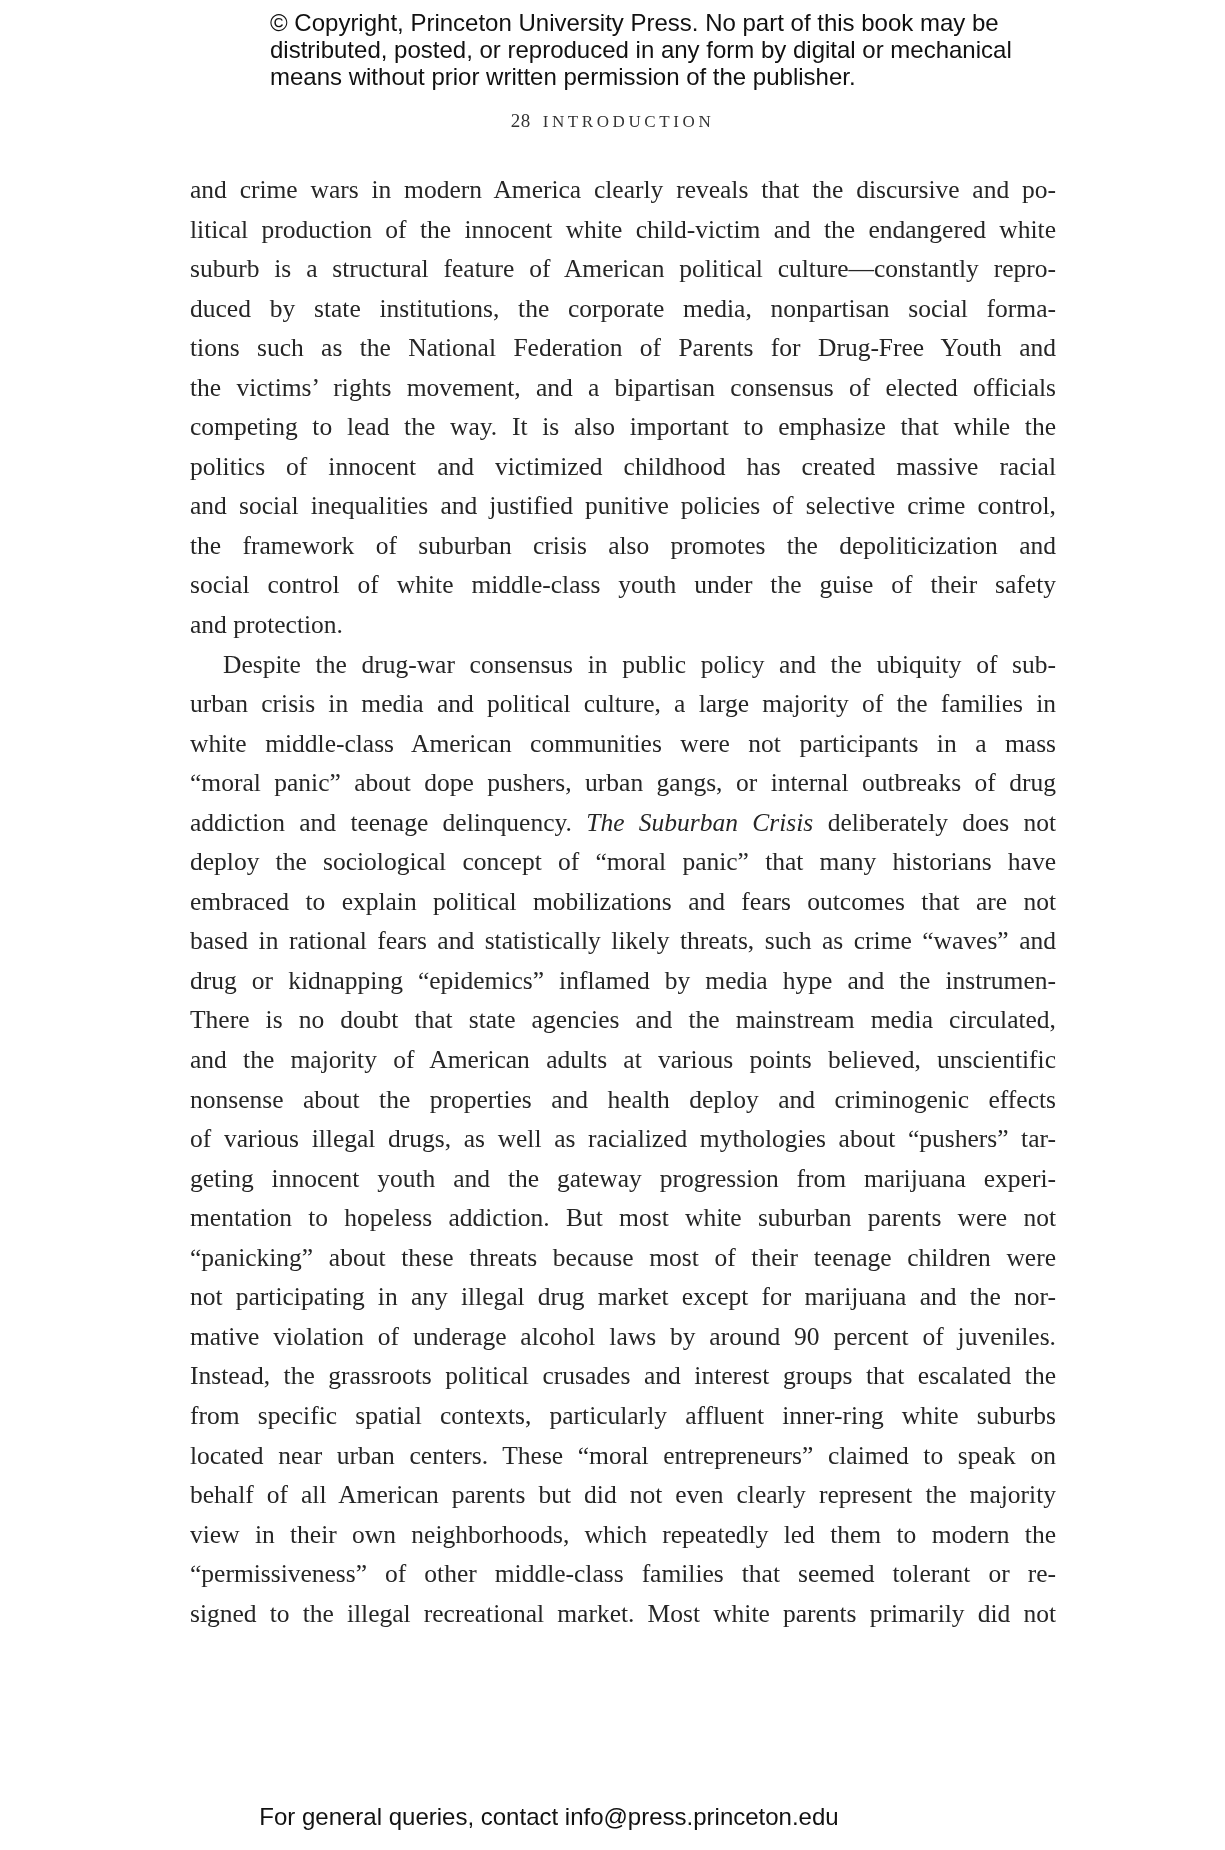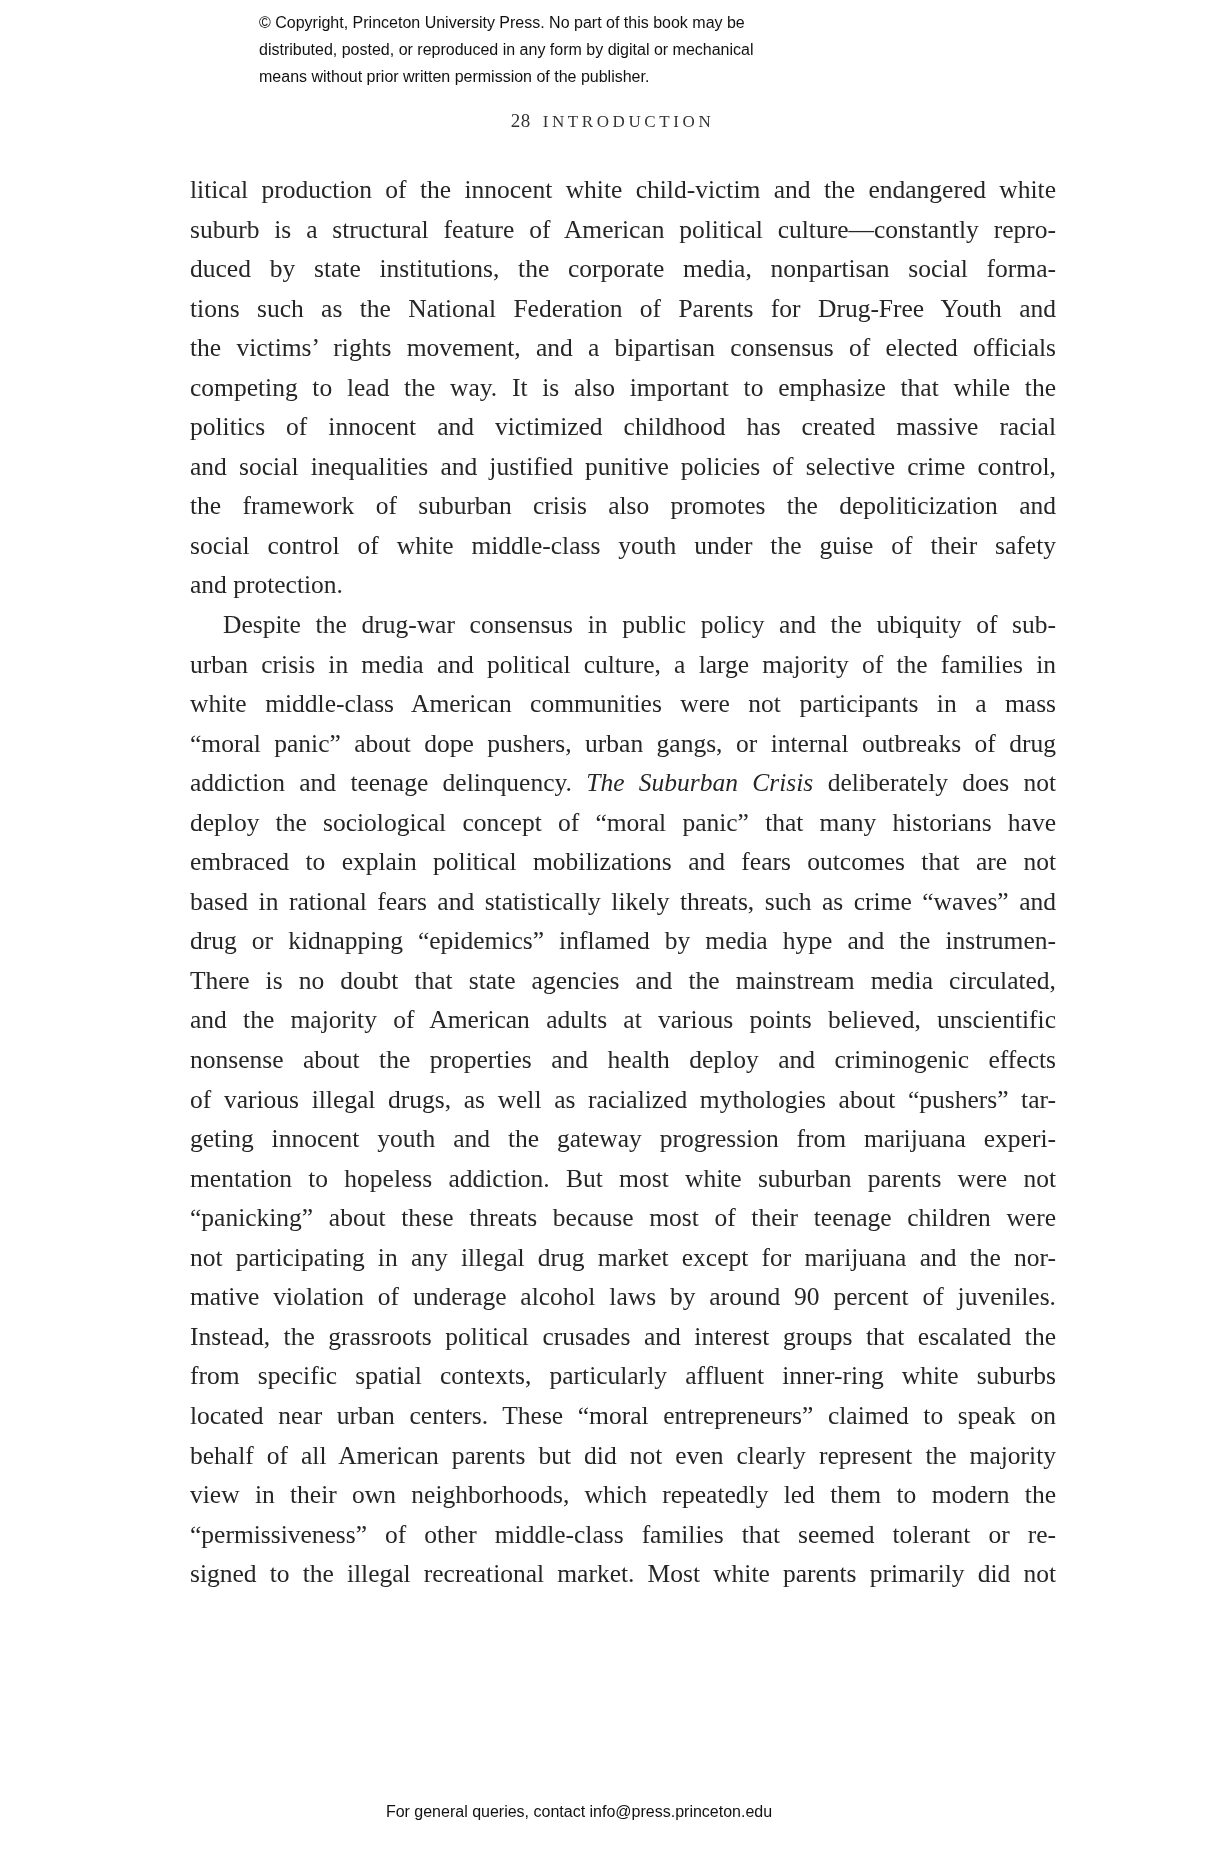--- a/index.html
+++ b/index.html
@@ -1,19 +1,19 @@
 <!DOCTYPE html>
 <html><head>
 <meta charset="utf-8">
 <style>
   html, body { margin: 0; padding: 0; background: #ffffff; }
   body { width: 1225px; height: 1850px; position: relative; overflow: hidden; }
   .copyright {
-    position: absolute; left: 259px; top: 9px; width: 760px;
-    font-family: "Liberation Sans", sans-serif; font-size: 16px; line-height: 27px;
+    position: absolute; left: 270px; top: 9px; width: 760px;
+    font-family: "Liberation Sans", sans-serif; font-size: 24px; line-height: 27px;
     color: #111111;
   }
   .running-head {
     position: absolute; top: 110px; left: 0; width: 1225px; text-align: center;
     font-family: "Liberation Serif", serif; font-size: 19px; color: #333333;
     letter-spacing: 0.5px;
   }
   .running-head .pg { margin-right: 12px; }
   .running-head .sec { letter-spacing: 3.6px; font-size: 17px; }
   .body-text {
@@ -21,38 +21,39 @@
     font-family: "Liberation Serif", serif; font-size: 25.5px; line-height: 39.55px;
     color: #262626;
   }
   .line { white-space: nowrap; text-align: justify; text-align-last: justify; height: 39.55px; overflow: visible; }
   .line.last { text-align-last: left; }
   .line.indent { padding-left: 33px; }
   .line i { font-style: italic; }
   sup { font-size: 15px; line-height: 0; vertical-align: 10px; }
   .footer {
     position: absolute; top: 1803px; left: 0; width: 1098px; text-align: center;
-    font-family: "Liberation Sans", sans-serif; font-size: 16px; color: #111111; margin-left: 30px;
+    font-family: "Liberation Sans", sans-serif; font-size: 24px; color: #111111;
   }
 </style>
 </head>
 <body>
 
 <div class="copyright">
   <div>© Copyright, Princeton University Press. No part of this book may be</div>
   <div>distributed, posted, or reproduced in any form by digital or mechanical</div>
   <div>means without prior written permission of the publisher.</div>
 </div>
 
 <div class="running-head">
   <span class="pg">28</span><span class="sec">INTRODUCTION</span>
 </div>
 
 <div class="body-text">
   <div>
+    <div class="line">and crime wars in modern America clearly reveals that the discursive and po-</div>
     <div class="line">litical production of the innocent white child-victim and the endangered white</div>
     <div class="line">suburb is a structural feature of American political culture—constantly repro-</div>
     <div class="line">duced by state institutions, the corporate media, nonpartisan social forma-</div>
     <div class="line">tions such as the National Federation of Parents for Drug-Free Youth and</div>
     <div class="line">the victims’ rights movement, and a bipartisan consensus of elected officials</div>
     <div class="line">competing to lead the way. It is also important to emphasize that while the</div>
     <div class="line">politics of innocent and victimized childhood has created massive racial</div>
     <div class="line">and social inequalities and justified punitive policies of selective crime control,</div>
     <div class="line">the framework of suburban crisis also promotes the depoliticization and</div>
     <div class="line">social control of white middle-class youth under the guise of their safety</div>

